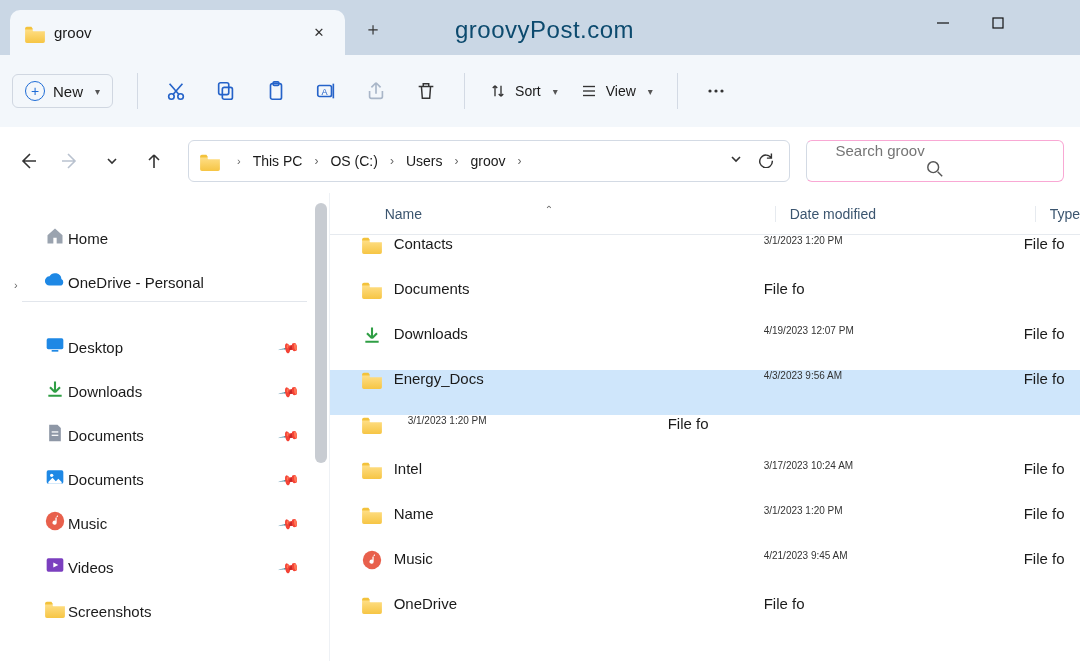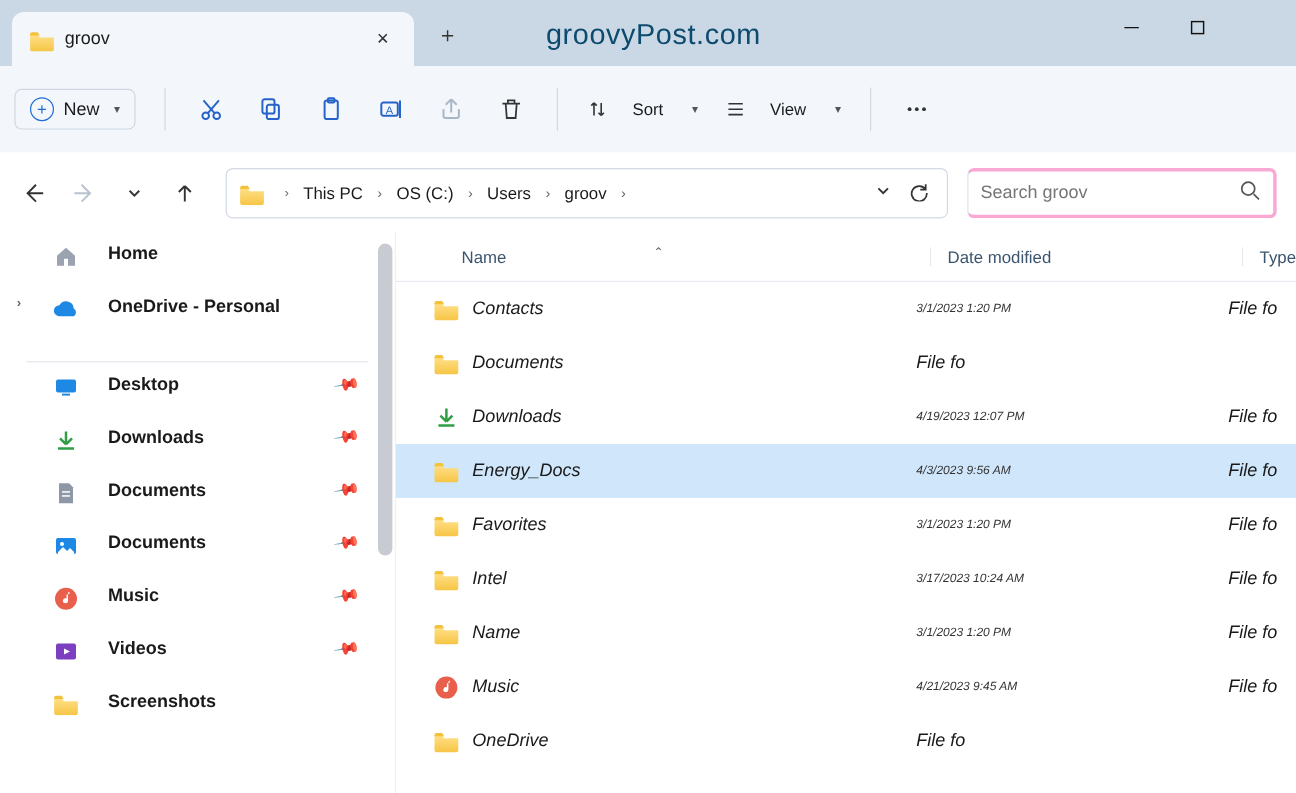--- a/index.html
+++ b/index.html
@@ -19,56 +19,56 @@
   
   .toolbar { height: 73px; background: #f3f7fb; display:flex; align-items:center; padding: 0 12px; gap:2px; border-bottom: 1px solid #fff;}
   .new-btn { display:flex; align-items:center; gap:8px; padding: 6px 12px; border:1px solid #d0d7e1; border-radius:6px; background:#f3f7fb; margin-right: 10px;}
   .new-btn .plus-circle { width:20px; height:20px; border:1.5px solid #1e6cd6; border-radius:50%; display:flex; align-items:center; justify-content:center; color:#1e6cd6; font-size:14px; line-height:1;}
   .new-btn .lbl { font-size:15px; }
   .chev { font-size:10px; color:#555; margin-left:4px;}
   .tsep { width:1px; height:36px; background:#d3dae4; margin: 0 12px; }
   .tbtn { width:48px; height:48px; display:flex; align-items:center; justify-content:center; color:#2563c9; border-radius:6px;}
   .tbtn.dis { color:#a9b6c8; }
   .tbtn svg { width:22px; height:22px; }
-  .sort-btn, .view-btn { display:flex; align-items:center; gap:20px; padding:6px 10px; border-radius:6px; }
+  .sort-btn, .view-btn { display:flex; align-items:center; gap:8px; padding:6px 10px; border-radius:6px; }
   .sort-btn svg, .view-btn svg { width:18px; height:18px; }
   .more-btn { width:48px; height:48px; display:flex; align-items:center; justify-content:center; }
 
   
   .navrow { height: 65px; display:flex; align-items:center; padding: 0 16px 0 10px; gap:6px; background:#fff;}
   .nav-icon { width:36px; height:36px; display:flex; align-items:center; justify-content:center; border-radius:6px; color:#555;}
   .nav-icon.dis { color:#b9c2cf; }
   .addr { flex:1; height:42px; border:1px solid #d3dae4; border-radius:6px; display:flex; align-items:center; padding:0 6px 0 10px; margin: 0 10px;}
   .addr .folder-ico { width:20px; height:16px; margin-right:12px;}
   .crumb { display:flex; align-items:center; gap:6px; padding:4px 6px; border-radius:4px;}
   .addr-right { margin-left:auto; display:flex; align-items:center; gap:14px; padding-right:8px;}
-  .search { width:258px; height:42px; border:3px solid #f9a8d4; border-left:1px solid #d3dae4; border-radius:6px; display:flex; align-items:center; padding:0 10px;}
+  .search { width:258px; height:42px; border:1px solid #f9a8d4; border-left:1px solid #d3dae4; border-radius:6px; display:flex; align-items:center; padding:0 10px;flex-direction:column;}
   .search input { border:none; outline:none; flex:1; font-size:15px; color:#333; background:transparent;}
 
   
   .main { position:absolute; top:193px; left:0; right:0; bottom:0; display:flex; }
   .sidebar { width:350px; position:relative; padding:10px 0 0 0;}
   .sidebar .scrollbar { position:absolute; right:0; top:10px; width:16px; bottom:10px; }
   .sidebar .scrollthumb { position:absolute; top:0; width:12px; left:2px; height:260px; background:#c8ccd2; border-radius:6px;}
-  .side-item { height:44px; display:flex; align-items:flex-start; padding-left:44px; gap:24px; position:relative;font-weight:bold;}
+  .side-item { height:44px; display:flex; align-items:flex-end; padding-left:44px; gap:2px; position:relative;}
   .side-item.top { padding-left:44px;}
   .side-item .expand { position:absolute; left:14px; font-size:11px; color:#666;}
   .side-item .ico { width:22px; height:22px; display:flex; align-items:center; justify-content:center;}
   .side-item .lbl { font-size:15px;}
   .pin { position:absolute; right:30px; color:#8c97a7; font-size:14px; transform: rotate(35deg);}
   .side-sep { height:1px; background:#e2e6ec; margin:10px 22px 10px 22px;}
 
   .content { flex:1; position:relative; border-left:1px solid #eef1f5;}
   .cols { height:42px; display:flex; align-items:center; border-bottom:1px solid #e6eaef; padding-left:30px; color:#3b556f; font-size:14px;}
   .col-name { width:390px; position:relative;margin-left:25px;}
   .col-name .sort-ind { position:absolute; left:160px; top:-2px; font-size:10px; color:#666;}
   .col-date { width:260px; border-left:1px solid #e6eaef; padding-left:14px;}
   .col-type { flex:1; border-left:1px solid #e6eaef; padding-left:14px;}
   .rows { }
-  .row { height:45px; display:flex; align-items:center; padding-left:30px;font-style:italic;}
+  .row { height:45px; display:flex; padding-left:30px;}
   .row.selected { background:#cfe6fb; }
   .row .ico { width:24px; height:20px; margin-right:10px; display:flex; align-items:center; justify-content:center;}
   .row .name { width:356px; font-size:15px;}
   .row .date { width:260px; font-size:10px; color:#333; padding-left:14px;}
   .row .type { flex:1; font-size:15px; padding-left:14px;}
 
   
   .folder-svg { width:22px; height:18px; }
 </style>
 </head>
@@ -388,21 +388,20 @@
           <span class="date">4/3/2023 9:56 AM</span>
           <span class="type">File fo</span>
         </div>
         <div class="row">
           <span class="ico">
             <svg class="folder-svg" viewBox="0 0 24 20">
               <path d="M1 4 h7 l2 3 h13 v11 a2 2 0 0 1 -2 2 H3 a2 2 0 0 1 -2 -2 Z" fill="url(#fg)"></path>
               <path d="M1 4 a2 2 0 0 1 2 -2 h5 l2 3 H1 Z" fill="#f3c23b"></path>
             </svg>
           </span>
-          <span class="name">Favorites</span>
           <span class="date">3/1/2023 1:20 PM</span>
           <span class="type">File fo</span>
         </div>
         <div class="row">
           <span class="ico">
             <svg class="folder-svg" viewBox="0 0 24 20">
               <path d="M1 4 h7 l2 3 h13 v11 a2 2 0 0 1 -2 2 H3 a2 2 0 0 1 -2 -2 Z" fill="url(#fg)"></path>
               <path d="M1 4 a2 2 0 0 1 2 -2 h5 l2 3 H1 Z" fill="#f3c23b"></path>
             </svg>
           </span>

